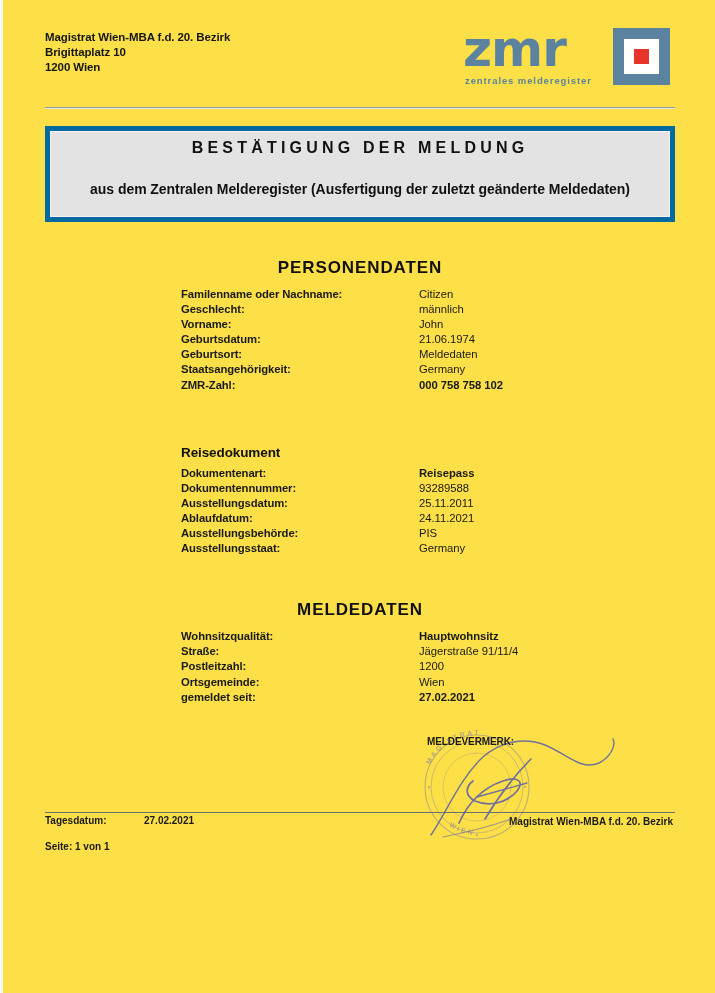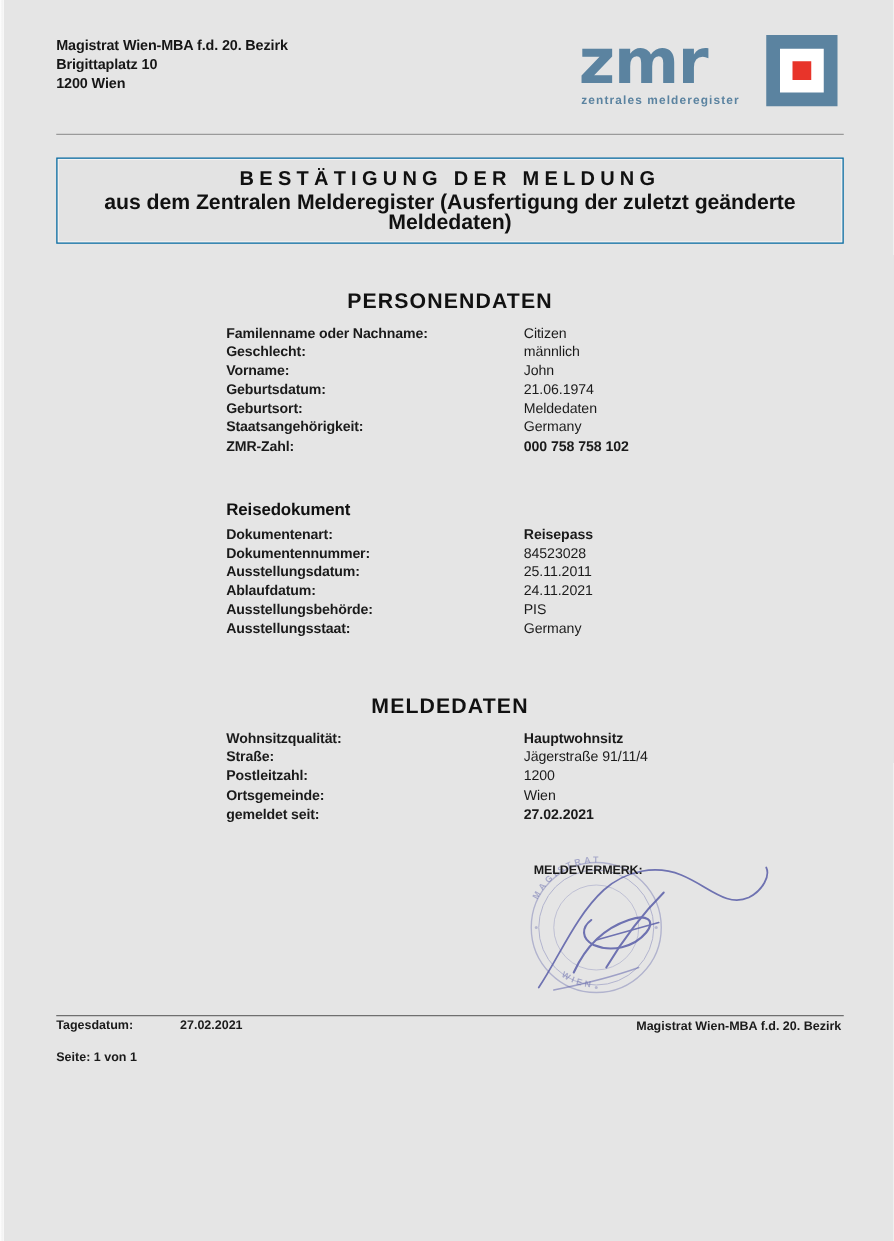--- a/index.html
+++ b/index.html
@@ -12,21 +12,21 @@
     height: 993px;
     font-family: "Liberation Sans", sans-serif;
     color: #1a1a1a;
     -webkit-font-smoothing: antialiased;
   }
 
   .page {
     position: relative;
     width: 715px;
     height: 993px;
-    background: #e5e5e5;
+    background: #fde047;
     overflow: hidden;
   }
 
   
   .scan-edge {
     position: absolute;
     left: 0; top: 0;
     width: 3px; height: 993px;
     background: linear-gradient(to right, #ffffff 0%, #f2f2f2 60%, #ffffff 100%);
   }
@@ -103,39 +103,40 @@
   .hr-top {
     margin-top: 5px;
     height: 0;
     border-top: 1px solid #9a9a9a;
     border-bottom: 1px solid #e6e6e6;
   }
 
   
   .banner {
     margin-top: 17px;
-    border: 1px solid #0369a1;
+    border: 5px solid #0369a1;
     background: #e3e3e3;
     box-shadow: inset 0 0 0 1px #f4f4f4;
-    padding: 7px 6px 8px 6px;
+    padding: 7px 6px 20px 6px;
     text-align: center;
   }
   .banner-title {
     font-size: 16px;
     font-weight: bold;
     letter-spacing: 4.2px;
     color: #111111;
     line-height: 20px;
   }
   .banner-sub {
-    font-size: 17px;
+    font-size: 14px;
     font-weight: bold;
     color: #111111;
     line-height: 16px;
     letter-spacing: -0.05px;
+    margin-top: 23px;
   }
 
   
   .section-title {
     text-align: center;
     font-size: 17px;
     font-weight: bold;
     letter-spacing: 0.9px;
     color: #111111;
   }
@@ -163,21 +164,21 @@
     color: #1a1a1a;
   }
   .f-label {
     font-weight: bold;
     width: 238px;
     letter-spacing: -0.1px;
   }
   .f-value { letter-spacing: -0.05px; }
   .f-value.bold { font-weight: bold; }
 
-  #reisedokument-block { margin-top: 34px; margin-left: 136px; }
+  #reisedokument-block { margin-top: 52px; margin-left: 136px; }
   #reisedokument-block .field-table { margin-left: 0; margin-top: 6px; }
 
   
   .stamp-area {
     position: relative;
     height: 120px;
     margin-top: 18px;
   }
   .meldevermerk-label {
     position: absolute;
@@ -316,21 +317,21 @@
     <div id="reisedokument-block">
       <div class="sub-title">Reisedokument</div>
       <table class="field-table">
         <tbody id="reisedokument-rows">
             <tr>
               <td class="f-label">Dokumentenart:</td>
               <td class="f-value bold">Reisepass</td>
             </tr>
             <tr>
               <td class="f-label">Dokumentennummer:</td>
-              <td class="f-value">84523028</td>
+              <td class="f-value">93289588</td>
             </tr>
             <tr>
               <td class="f-label">Ausstellungsdatum:</td>
               <td class="f-value">25.11.2011</td>
             </tr>
             <tr>
               <td class="f-label">Ablaufdatum:</td>
               <td class="f-value">24.11.2021</td>
             </tr>
             <tr>

